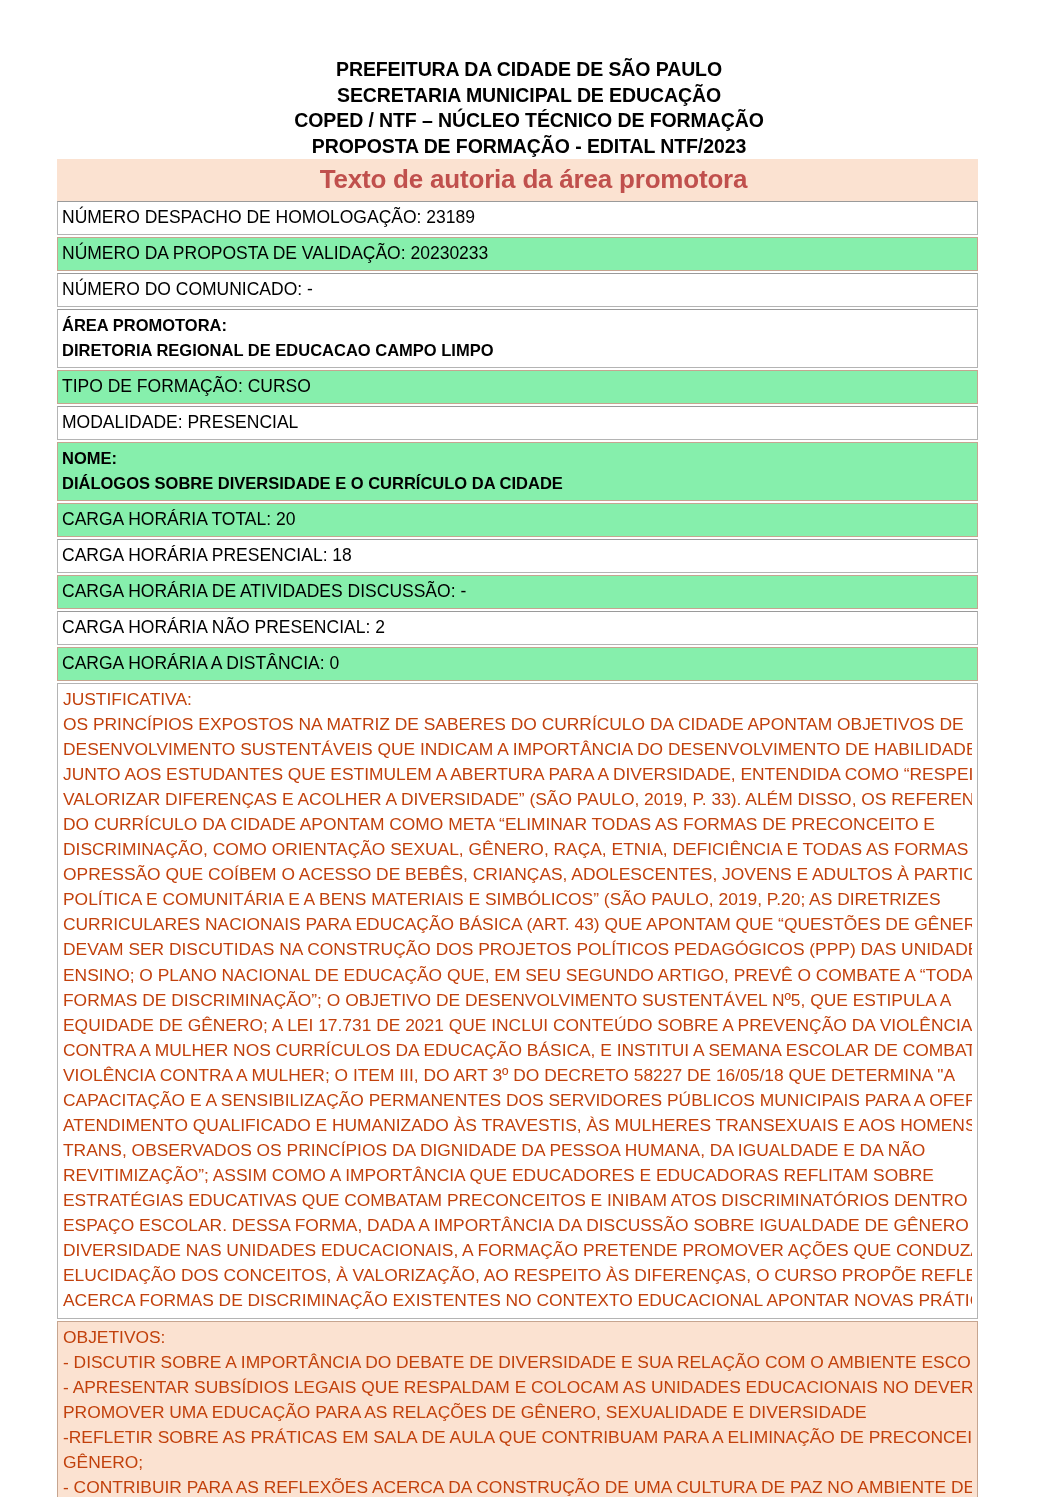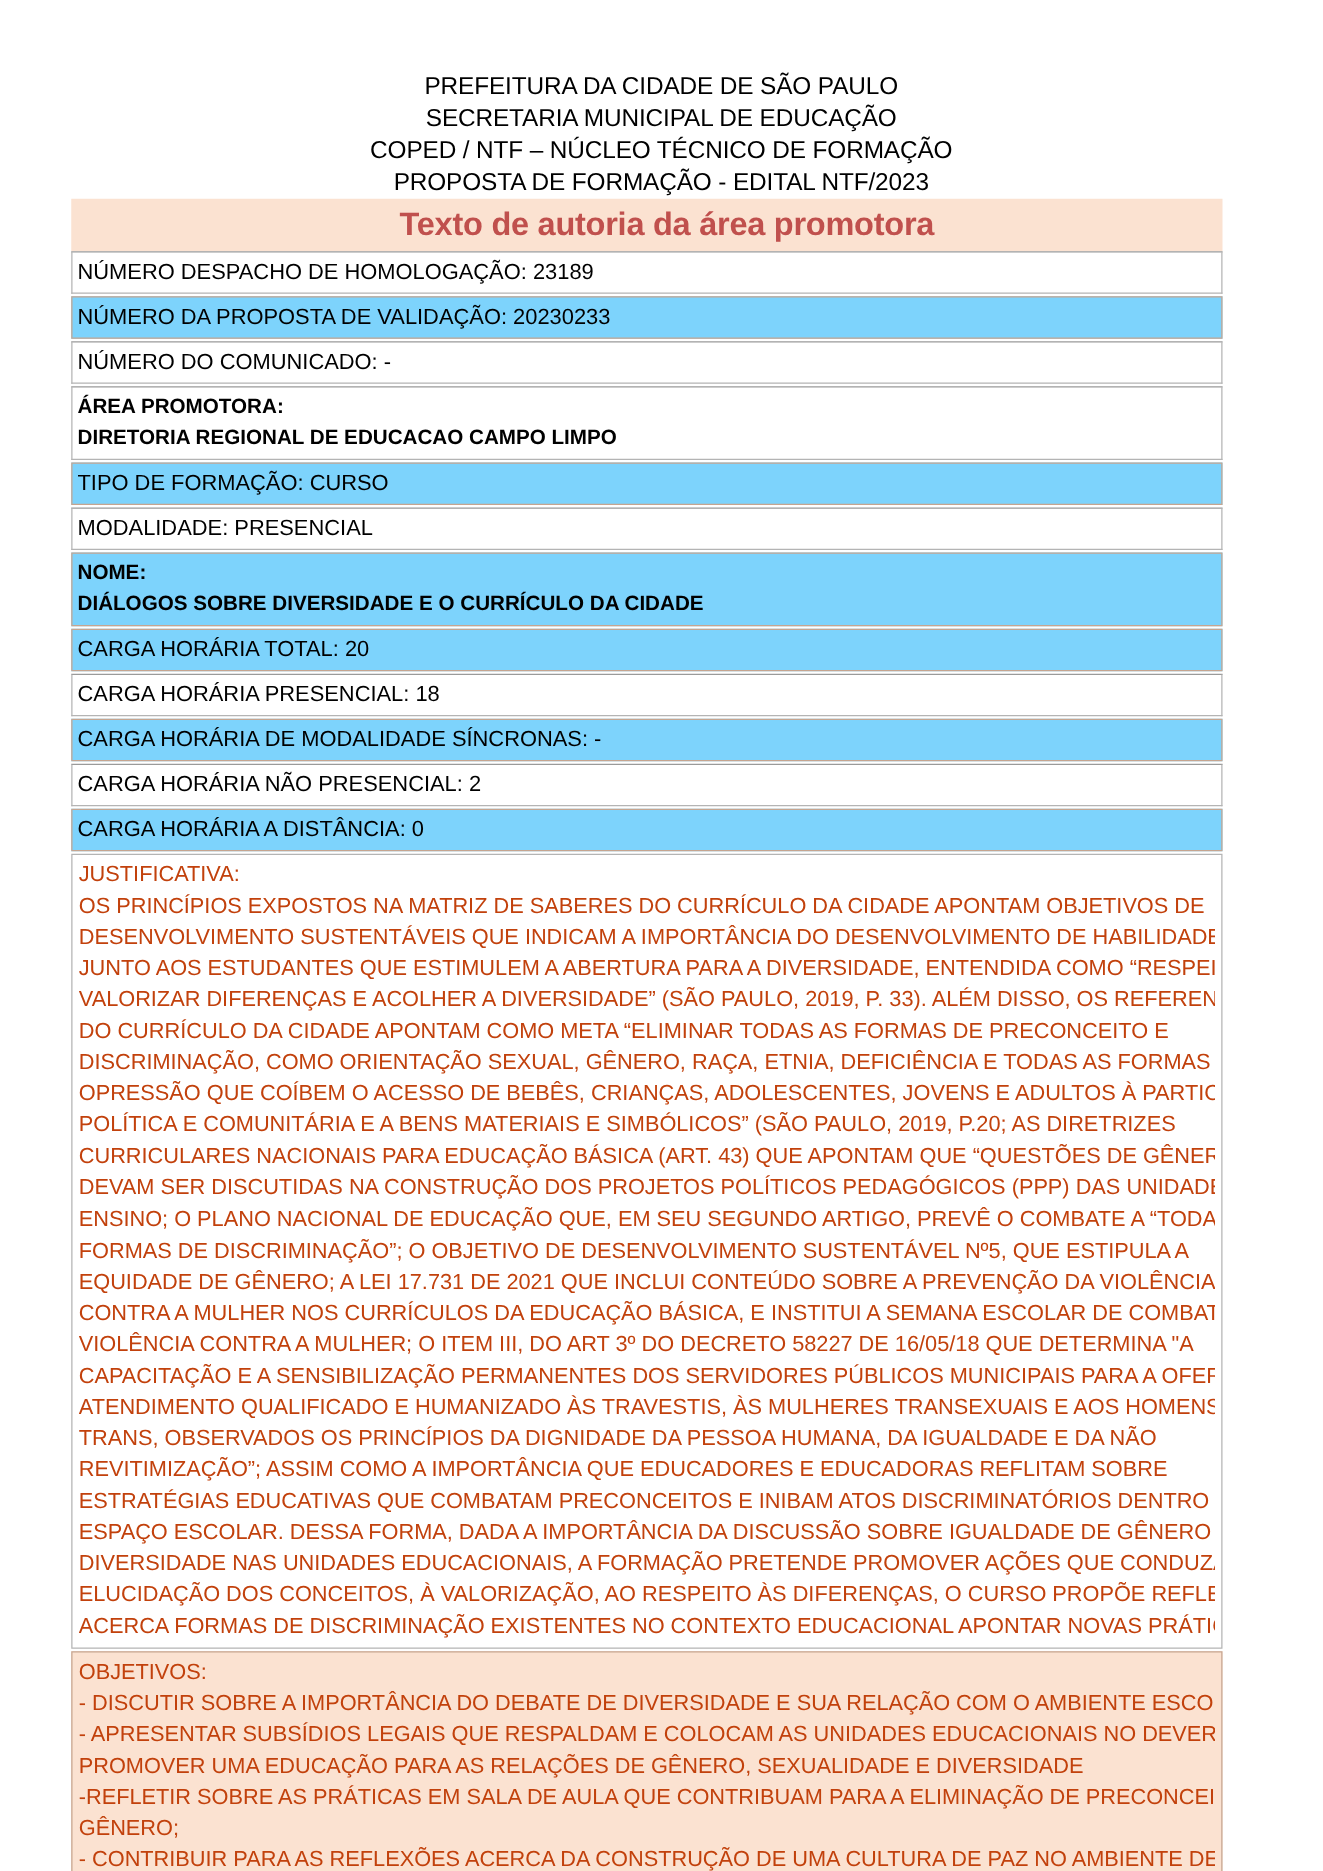--- a/index.html
+++ b/index.html
@@ -22,42 +22,42 @@
     background: #ffffff;
     box-sizing: border-box;
   }
 
   
   .doc-header {
     padding-top: 57px;
     text-align: center;
   }
   .doc-header .hline {
-    font-weight: normal;
+    font-weight: bold;
     font-size: 19.5px;
     line-height: 25.5px;
     letter-spacing: -0.1px;
     color: #000000;
     white-space: nowrap;
   }
 
   .row {
     width: 921px;
     box-sizing: border-box;
     border: 1px solid #b4b4b4;
     border-top-color: #9a9a9a;
     margin-bottom: 2px;
     background: #ffffff;
     padding: 3px 4px 4px 4px;
     font-size: 17.5px;
     line-height: 25px;
     color: #000000;
   }
   .row.shaded {
-    background: #7dd3fc;
+    background: #86efac;
     border-color: #c6a590;
   }
   .row.bold {
     font-weight: bold;
     font-size: 16.5px;
   }
   .row .rline {
     white-space: nowrap;
     overflow: hidden;
   }
@@ -145,21 +145,21 @@
         <div class="rline">NOME:</div>
         <div class="rline">DIÁLOGOS SOBRE DIVERSIDADE E O CURRÍCULO DA CIDADE</div>
       </div>
       <div class="row shaded">
         <div class="rline">CARGA HORÁRIA TOTAL: 20</div>
       </div>
       <div class="row">
         <div class="rline">CARGA HORÁRIA PRESENCIAL: 18</div>
       </div>
       <div class="row shaded">
-        <div class="rline">CARGA HORÁRIA DE MODALIDADE SÍNCRONAS:  -</div>
+        <div class="rline">CARGA HORÁRIA DE ATIVIDADES DISCUSSÃO:  -</div>
       </div>
       <div class="row">
         <div class="rline">CARGA HORÁRIA NÃO PRESENCIAL: 2</div>
       </div>
       <div class="row shaded">
         <div class="rline">CARGA HORÁRIA A DISTÂNCIA: 0</div>
       </div>
     </div>
 
   <div class="block" id="justificativa-block">

